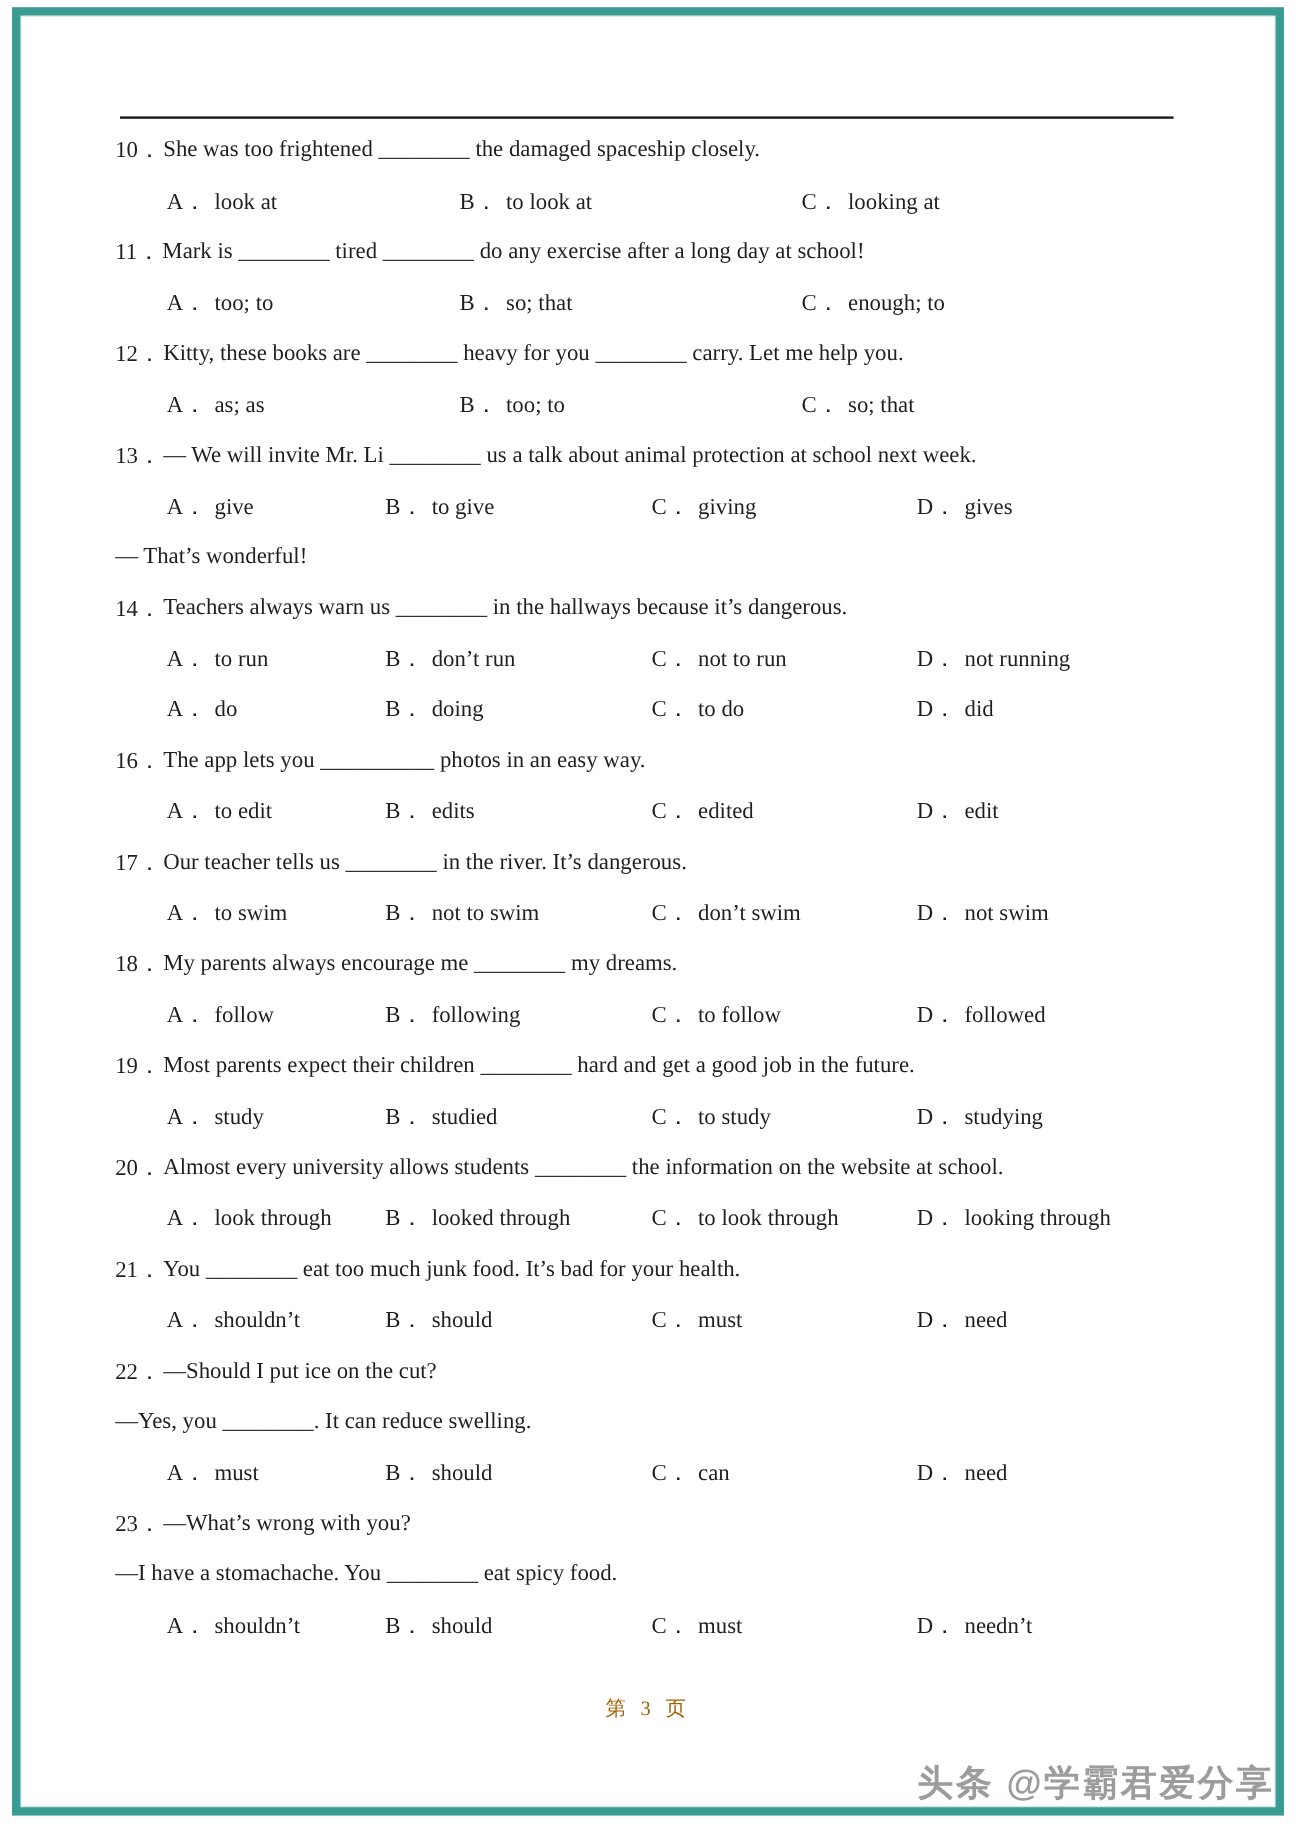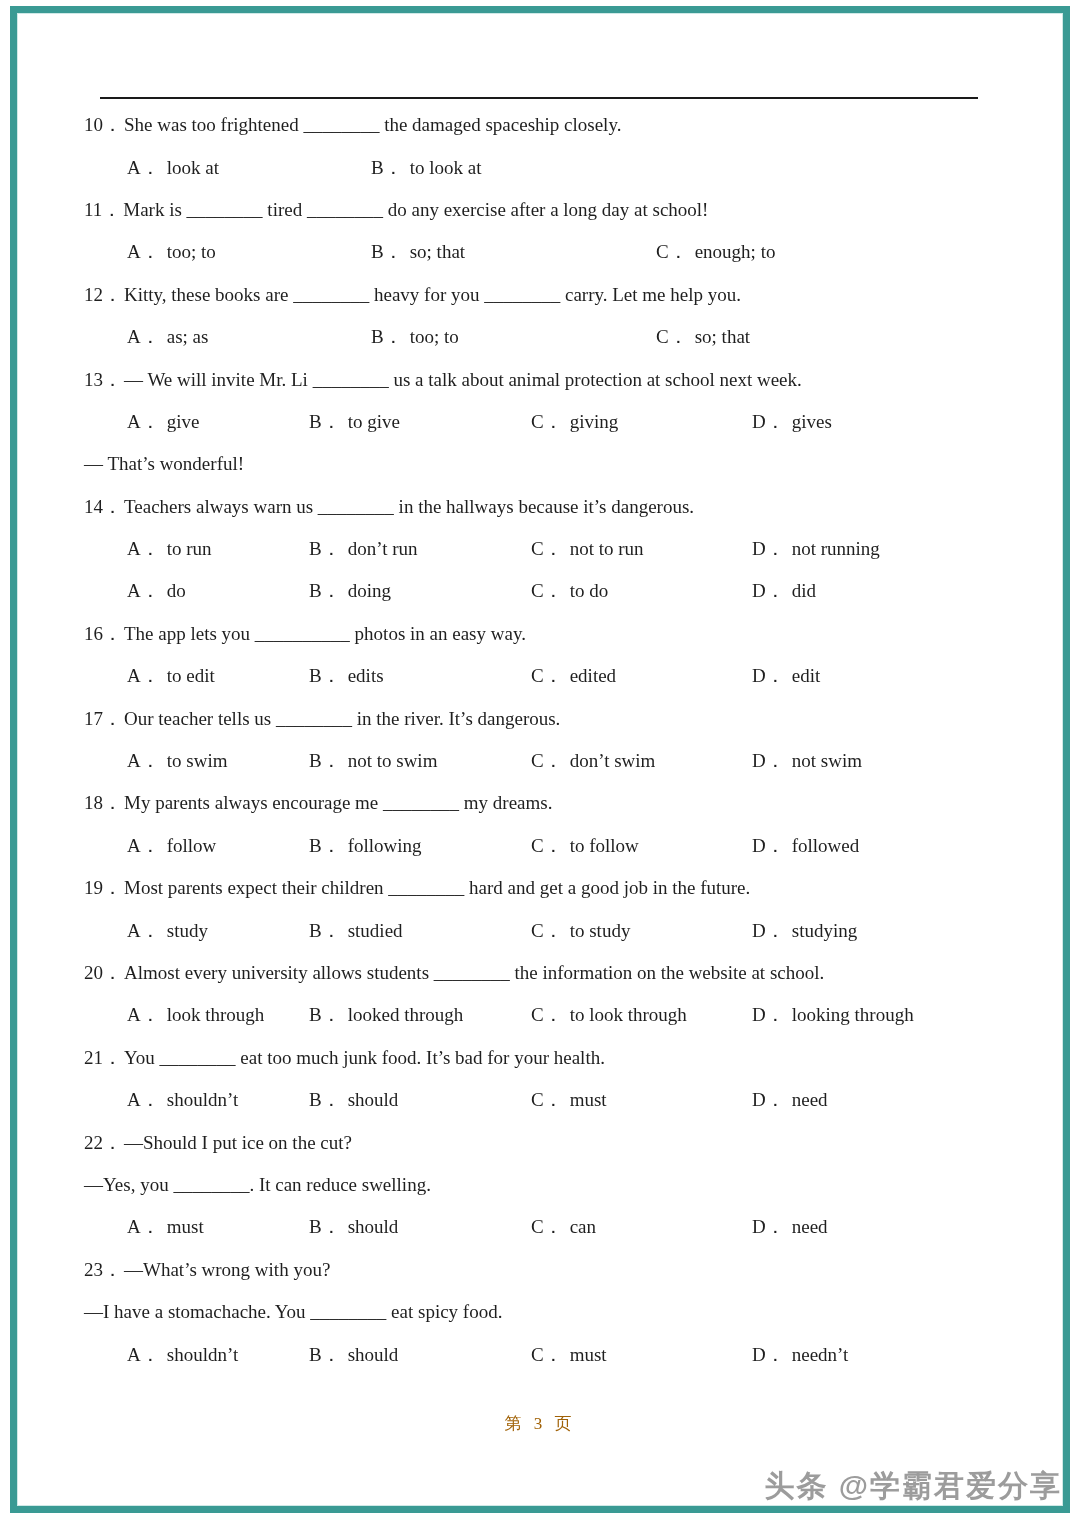--- a/index.html
+++ b/index.html
@@ -29,21 +29,21 @@
   .top-rule {
     position: absolute;
     left: 100px;
     top: 97px;
     width: 878px;
     height: 2px;
     background: #1a1a1a;
   }
   .content {
     position: absolute;
-    left: 84px;
+    left: 96px;
     right: 100px;
     top: 104px;
   }
   .line {
     height: 42.4px;
     display: flex;
     align-items: center;
     font-size: 19px;
     white-space: nowrap;
   }
@@ -95,20 +95,21 @@
   <div class="border-frame" style="border-color: rgb(58, 154, 148);"></div>
   <div class="top-rule"></div>
   <div class="content">
       <div class="line stem">
         <span class="qnum">10．</span>
         <span class="qtext">She was too frightened ________ the damaged spaceship closely.</span>
       </div>
       <div class="line opts c3">
         <span class="opt"><span class="olabel">A．</span><span class="otext">look at</span></span>
         <span class="opt"><span class="olabel">B．</span><span class="otext">to look at</span></span>
+        <span class="opt"><span class="olabel">C．</span><span class="otext">looking at</span></span>
       </div>
       <div class="line stem">
         <span class="qnum">11．</span>
         <span class="qtext">Mark is ________ tired ________ do any exercise after a long day at school!</span>
       </div>
       <div class="line opts c3">
         <span class="opt"><span class="olabel">A．</span><span class="otext">too; to</span></span>
         <span class="opt"><span class="olabel">B．</span><span class="otext">so; that</span></span>
         <span class="opt"><span class="olabel">C．</span><span class="otext">enough; to</span></span>
       </div>

